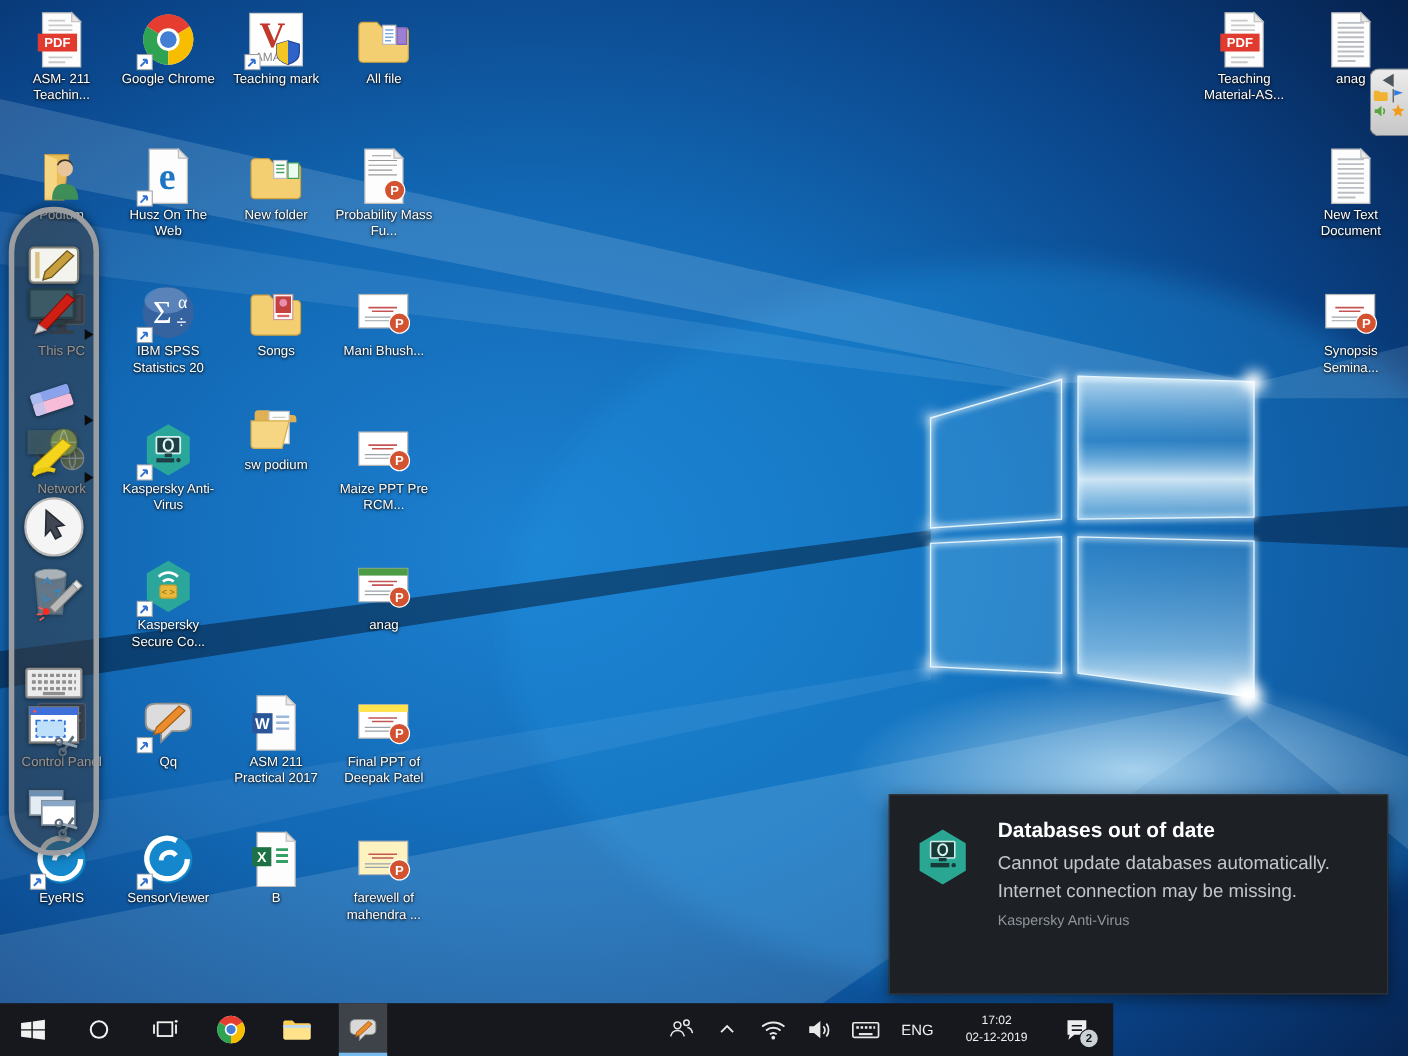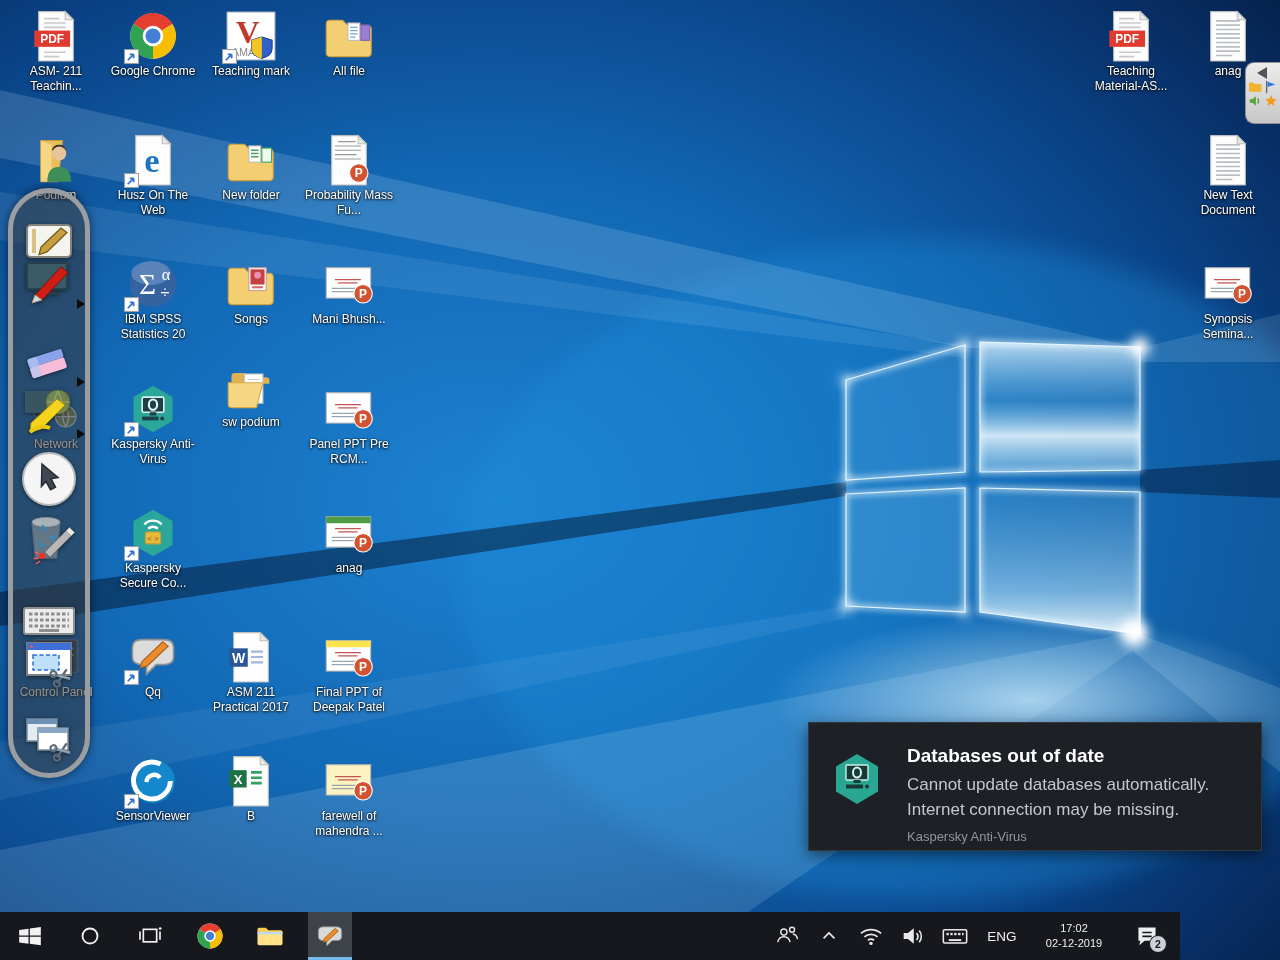--- a/index.html
+++ b/index.html
@@ -26,31 +26,31 @@
     border-left:8px solid #0c0c0c;border-top:5px solid transparent;border-bottom:5px solid transparent;}
 
   
   #side-dock{position:absolute;right:0;top:62px;width:35px;height:62px;z-index:3;
     background:linear-gradient(#ececec,#c7c7c7);border:1px solid #909090;border-right:none;
     border-radius:9px 0 0 9px;display:flex;flex-direction:column;align-items:center;padding:3px 2px;box-sizing:border-box;}
   #side-dock .drow{display:flex;gap:2px;}
   #side-dock svg{display:block;}
 
   
-  #toast{position:absolute;left:808px;top:722px;width:454px;height:129px;box-sizing:border-box;
+  #toast{position:absolute;left:808px;top:722px;width:454px;height:182px;box-sizing:border-box;
     background:#1d2025;border:1px solid #34373c;z-index:4;display:flex;box-shadow:0 4px 14px rgba(0,0,0,.5);}
   #toast .t-ic{width:96px;flex:none;display:flex;justify-content:center;padding-top:28px;}
   #toast .t-ic svg{width:56px;height:56px;}
   #toast .t-body{padding:22px 18px 0 2px;}
   #toast .t-title{color:#fff;font-size:19px;font-weight:bold;margin-bottom:5px;}
   #toast .t-text{color:#c3c7cc;font-size:17px;line-height:1.48;max-width:330px;}
   #toast .t-app{color:#8f969d;font-size:13px;margin-top:7px;}
 
   
-  #taskbar{position:absolute;left:0;bottom:0;width:1180px;height:48px;background:#16181d;z-index:6;
+  #taskbar{position:absolute;left:0;bottom:0;width:1012px;height:48px;background:#16181d;z-index:6;
     display:flex;align-items:center;}
   #tb-apps{display:flex;gap:16px;margin-left:8px;align-items:center;}
   .tb-app{width:44px;height:48px;display:flex;align-items:center;justify-content:center;box-sizing:border-box;}
   .tb-app svg{width:30px;height:30px;display:block;}
   .tb-app.active{background:#3e434a;border-bottom:3px solid #76b9ed;padding-top:3px;}
   #tb-tray{margin-left:auto;display:flex;align-items:center;gap:8px;padding-right:10px;}
   .tray-ic{width:34px;height:48px;display:flex;align-items:center;justify-content:center;}
   .tray-ic svg{width:28px;height:28px;display:block;}
   #tb-lang{color:#f0f0f0;font-size:13.5px;width:44px;text-align:center;}
   #tb-clock{color:#f0f0f0;font-size:11px;line-height:1.4;text-align:center;width:84px;}
@@ -300,20 +300,31 @@
         <svg viewBox="0 0 48 48">
           <path d="M8 1.5h24.5L40 9v38H8z" fill="#fdfdfd" stroke="#bdbdbd"></path>
           <path d="M32.5 1.5V9H40z" fill="#e8e8e8" stroke="#bdbdbd"></path>
           <g stroke="#b9bdc2" stroke-width="1.6">
             <path d="M13 10h22M13 14h22M13 18h22M13 22h22M13 26h22M13 30h22M13 34h22M13 38h22M13 42h15"></path>
           </g>
         </svg>
       </div>
       <div class="lbl">New Text Document</div>
     </div>
+    <div class="dicon" style="left: 8px; top: 258px;">
+      <div class="ic">
+        <svg viewBox="0 0 48 48">
+          <rect x="5" y="9" width="38" height="25" rx="2" fill="#33424e" stroke="#5d7485"></rect>
+          <rect x="8" y="12" width="32" height="19" fill="#46596b"></rect>
+          <rect x="20" y="34" width="8" height="5" fill="#33424e"></rect>
+          <rect x="14" y="39" width="20" height="3" fill="#33424e"></rect>
+        </svg>
+      </div>
+      <div class="lbl">This PC</div>
+    </div>
     <div class="dicon" style="left: 105px; top: 258px;">
       <div class="ic">
         <svg viewBox="0 0 48 48">
           <circle cx="24" cy="24" r="21.5" fill="#35639f"></circle>
           <ellipse cx="22" cy="14" rx="18" ry="11" fill="#7fa3d4" opacity=".5"></ellipse>
           <text x="19" y="33" font-size="27" fill="#fff" font-family="Liberation Serif,serif" text-anchor="middle">Σ</text>
           <text x="36" y="20" font-size="15" fill="#fff" font-family="Liberation Serif,serif" text-anchor="middle">α</text>
           <text x="35" y="37" font-size="15" fill="#fff" text-anchor="middle">÷</text>
         </svg>
         <span class="sc">
@@ -419,21 +430,21 @@
           <g stroke="#c45555" stroke-width="1.3">
             <path d="M11 20h24M14 23h18"></path>
           </g>
           <g stroke="#9aa4ab" stroke-width="1">
             <path d="M8 28h26M8 31h22"></path>
           </g>
           <circle cx="37" cy="33" r="8.5" fill="#d35230" stroke="#fff"></circle>
           <text x="37" y="37" font-size="11" font-weight="bold" fill="#fff" text-anchor="middle">P</text>
         </svg>
       </div>
-      <div class="lbl">Panel PPT Pre RCM...</div>
+      <div class="lbl">Maize PPT Pre RCM...</div>
     </div>
     <div class="dicon" style="left: 105px; top: 507px;">
       <div class="ic">
         <svg viewBox="0 0 48 48">
           <path d="M24 2.5l18 10.5v22L24 45.5 6 35V13z" fill="#2aa79a"></path>
           <g stroke="#fff" stroke-width="2.2" fill="none">
             <path d="M16 16a11 11 0 0 1 16 0"></path>
             <path d="M19.5 20a6.5 6.5 0 0 1 9 0"></path>
           </g>
           <rect x="17" y="23" width="14" height="11" rx="2" fill="#e9b93c" stroke="#caa02f"></rect>
@@ -516,20 +527,36 @@
             <path d="M11 20h24M14 23h18"></path>
           </g>
           <g stroke="#9aa4ab" stroke-width="1">
             <path d="M8 28h26M8 31h22"></path>
           </g>
           <circle cx="37" cy="33" r="8.5" fill="#d35230" stroke="#fff"></circle>
           <text x="37" y="37" font-size="11" font-weight="bold" fill="#fff" text-anchor="middle">P</text>
         </svg>
       </div>
       <div class="lbl">Final PPT of Deepak Patel</div>
+    </div>
+    <div class="dicon" style="left: 8px; top: 755px;">
+      <div class="ic">
+        <svg viewBox="0 0 48 48">
+          <circle cx="24" cy="24" r="20.5" fill="#1587cc" stroke="#0f6aa6"></circle>
+          <path d="M31 8.5A17 17 0 1 0 40 24" stroke="#fff" stroke-width="4.5" fill="none"></path>
+          <path d="M18 25a7 7 0 0 1 12.5-4" stroke="#fff" stroke-width="4" fill="none"></path>
+        </svg>
+        <span class="sc">
+          <svg viewBox="0 0 14 14">
+            <rect x="0.5" y="0.5" width="13" height="13" fill="#fff" stroke="#9aa0a6"></rect>
+            <path d="M3.5 10.5L9 5M9 5H5.4M9 5v3.6" stroke="#2f6fd0" stroke-width="1.6" fill="none"></path>
+          </svg>
+        </span>
+      </div>
+      <div class="lbl">EyeRIS</div>
     </div>
     <div class="dicon" style="left: 105px; top: 755px;">
       <div class="ic">
         <svg viewBox="0 0 48 48">
           <circle cx="24" cy="24" r="20.5" fill="#1587cc" stroke="#0f6aa6"></circle>
           <path d="M31 8.5A17 17 0 1 0 40 24" stroke="#fff" stroke-width="4.5" fill="none"></path>
           <path d="M18 25a7 7 0 0 1 12.5-4" stroke="#fff" stroke-width="4" fill="none"></path>
         </svg>
         <span class="sc">
           <svg viewBox="0 0 14 14">

